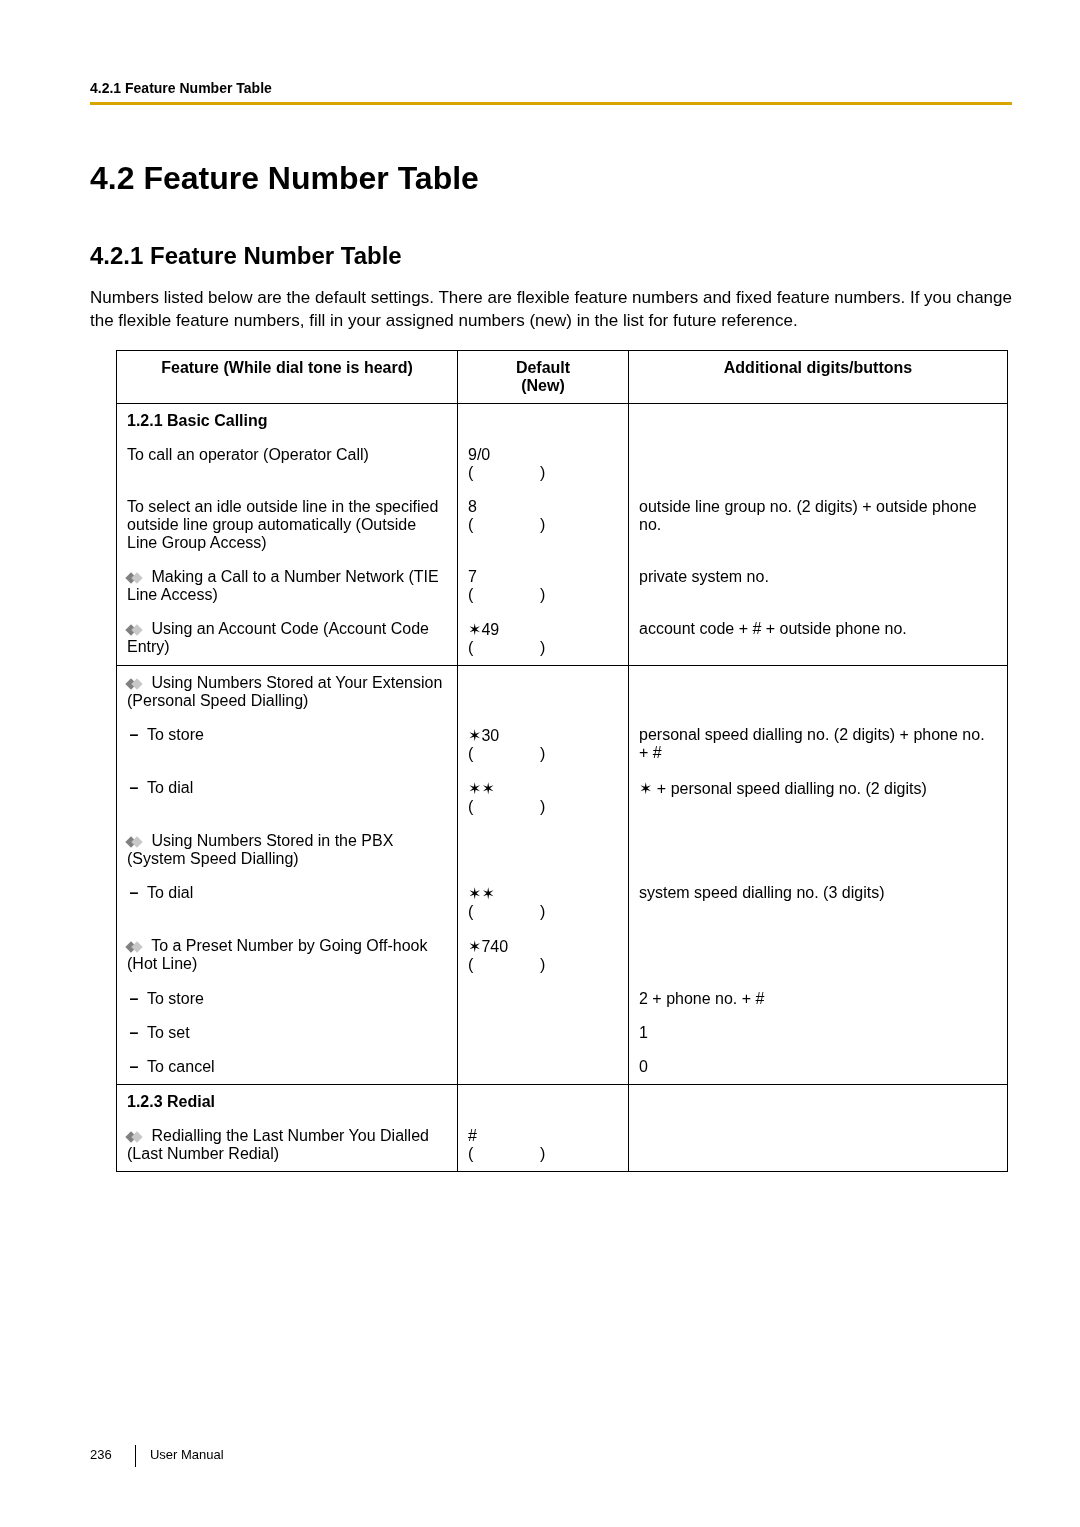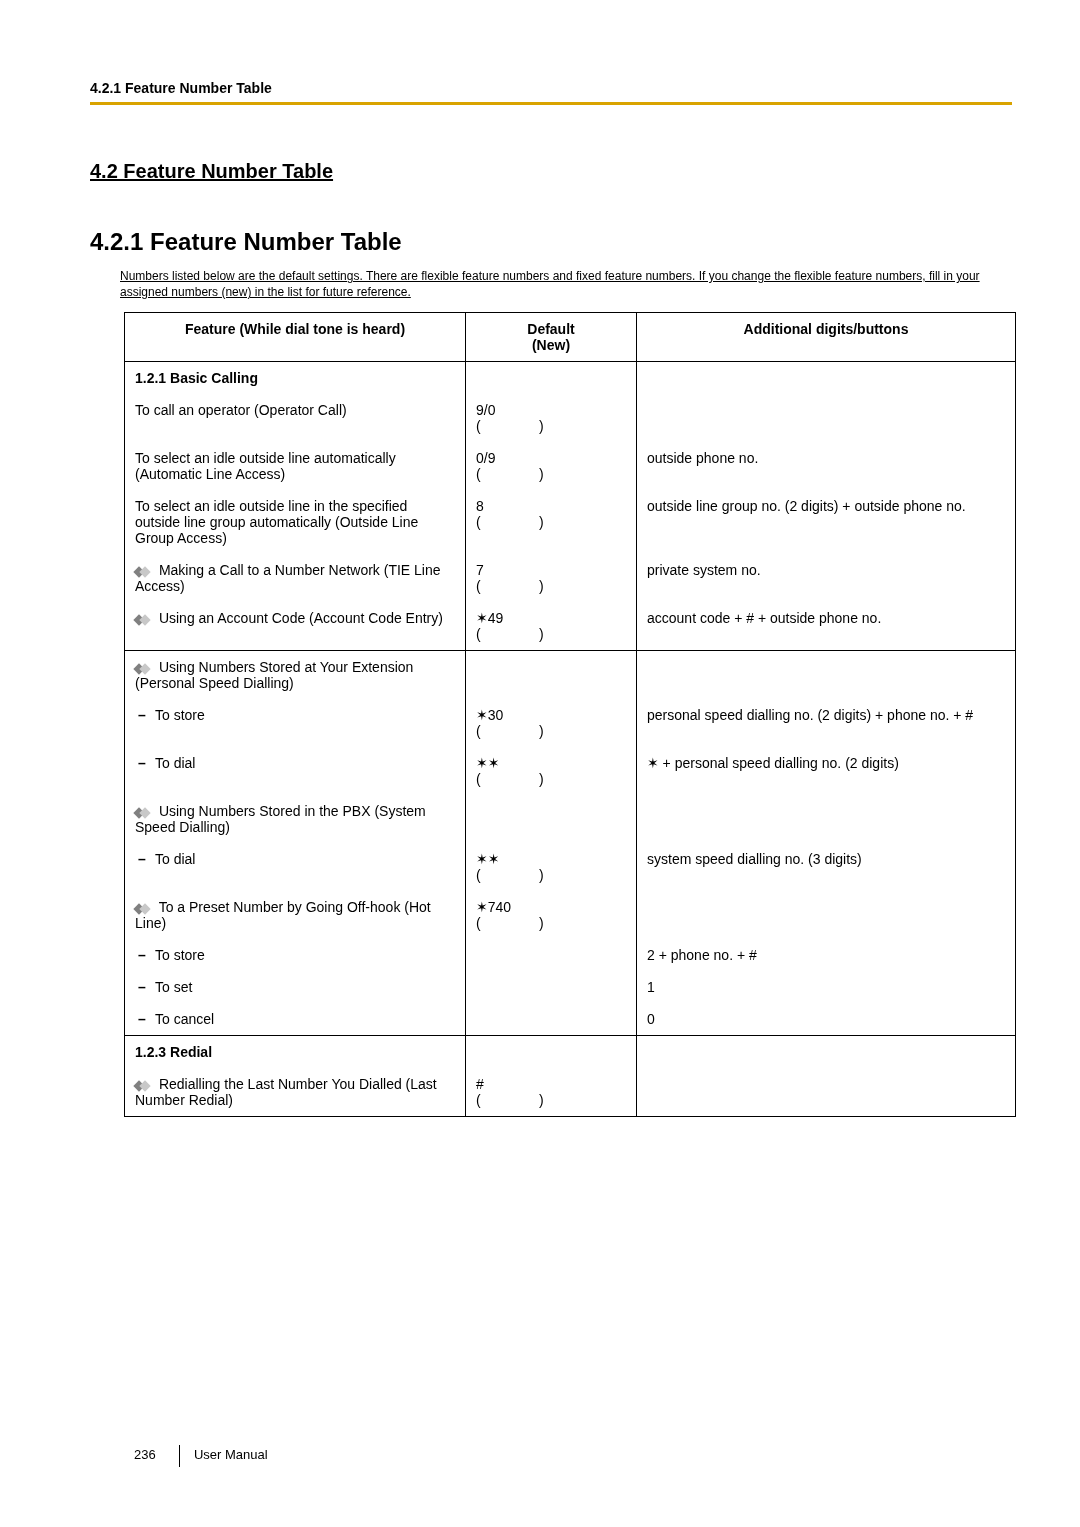--- a/index.html
+++ b/index.html
@@ -18,45 +18,42 @@
     position: relative;
   }
   .header-bar {
     font-size: 14px;
     font-weight: bold;
     color: #000;
     padding-bottom: 6px;
     border-bottom: 3px solid #d9a300;
   }
   .section-title {
-    font-size: 20px;
+    font-size: 32px;
     font-weight: bold;
     margin-top: 55px;
     margin-bottom: 12px;
-    text-decoration: underline;
   }
   .subsection-title {
     font-size: 24px;
     font-weight: bold;
     margin-top: 45px;
     margin-bottom: 12px;
   }
   .intro {
-    font-size: 12px;
+    font-size: 17px;
     line-height: 1.35;
-    margin-left: 30px;
-    text-decoration: underline;
   }
   table.feature {
     border-collapse: collapse;
     width: 100%;
     margin-top: 6px;
-    margin-left: 34px;
+    margin-left: 26px;
     width: calc(100% - 30px);
-    font-size: 14px;
+    font-size: 16px;
   }
   table.feature th, table.feature td {
     border: 1px solid #000;
     padding: 8px 10px;
     vertical-align: top;
     text-align: left;
   }
   table.feature th {
     font-weight: bold;
     text-align: center;
@@ -90,21 +87,20 @@
     text-align: center;
     margin-right: 6px;
     font-weight: bold;
   }
   .footer {
     position: absolute;
     bottom: 60px;
     left: 90px;
     font-size: 13px;
     color: #000;
-    margin-left: 44px;
   }
   .footer .pn {
     font-size: 13px;
     margin-right: 10px;
   }
   .footer .sep {
     display: inline-block;
     border-left: 1px solid #000;
     height: 22px;
     vertical-align: middle;
@@ -147,26 +143,20 @@
         <td class="noline-bottom"></td>
       </tr>
 
       <tr>
         <td class="noline-top noline-bottom">To call an operator (Operator Call)</td>
         <td class="default-cell noline-top noline-bottom">9/0
 (               )</td>
         <td class="noline-top noline-bottom"></td>
       </tr>
 
-      <tr>
-        <td class="noline-top noline-bottom">To select an idle outside line automatically (Automatic Line Access)</td>
-        <td class="default-cell noline-top noline-bottom">0/9
-(               )</td>
-        <td class="noline-top noline-bottom">outside phone no.</td>
-      </tr>
 
       <tr>
         <td class="noline-top noline-bottom">To select an idle outside line in the specified outside line group automatically (Outside Line Group Access)</td>
         <td class="default-cell noline-top noline-bottom">8
 (               )</td>
         <td class="noline-top noline-bottom">outside line group no. (2 digits) + outside phone no.</td>
       </tr>
 
       <tr>
         <td class="noline-top noline-bottom">

